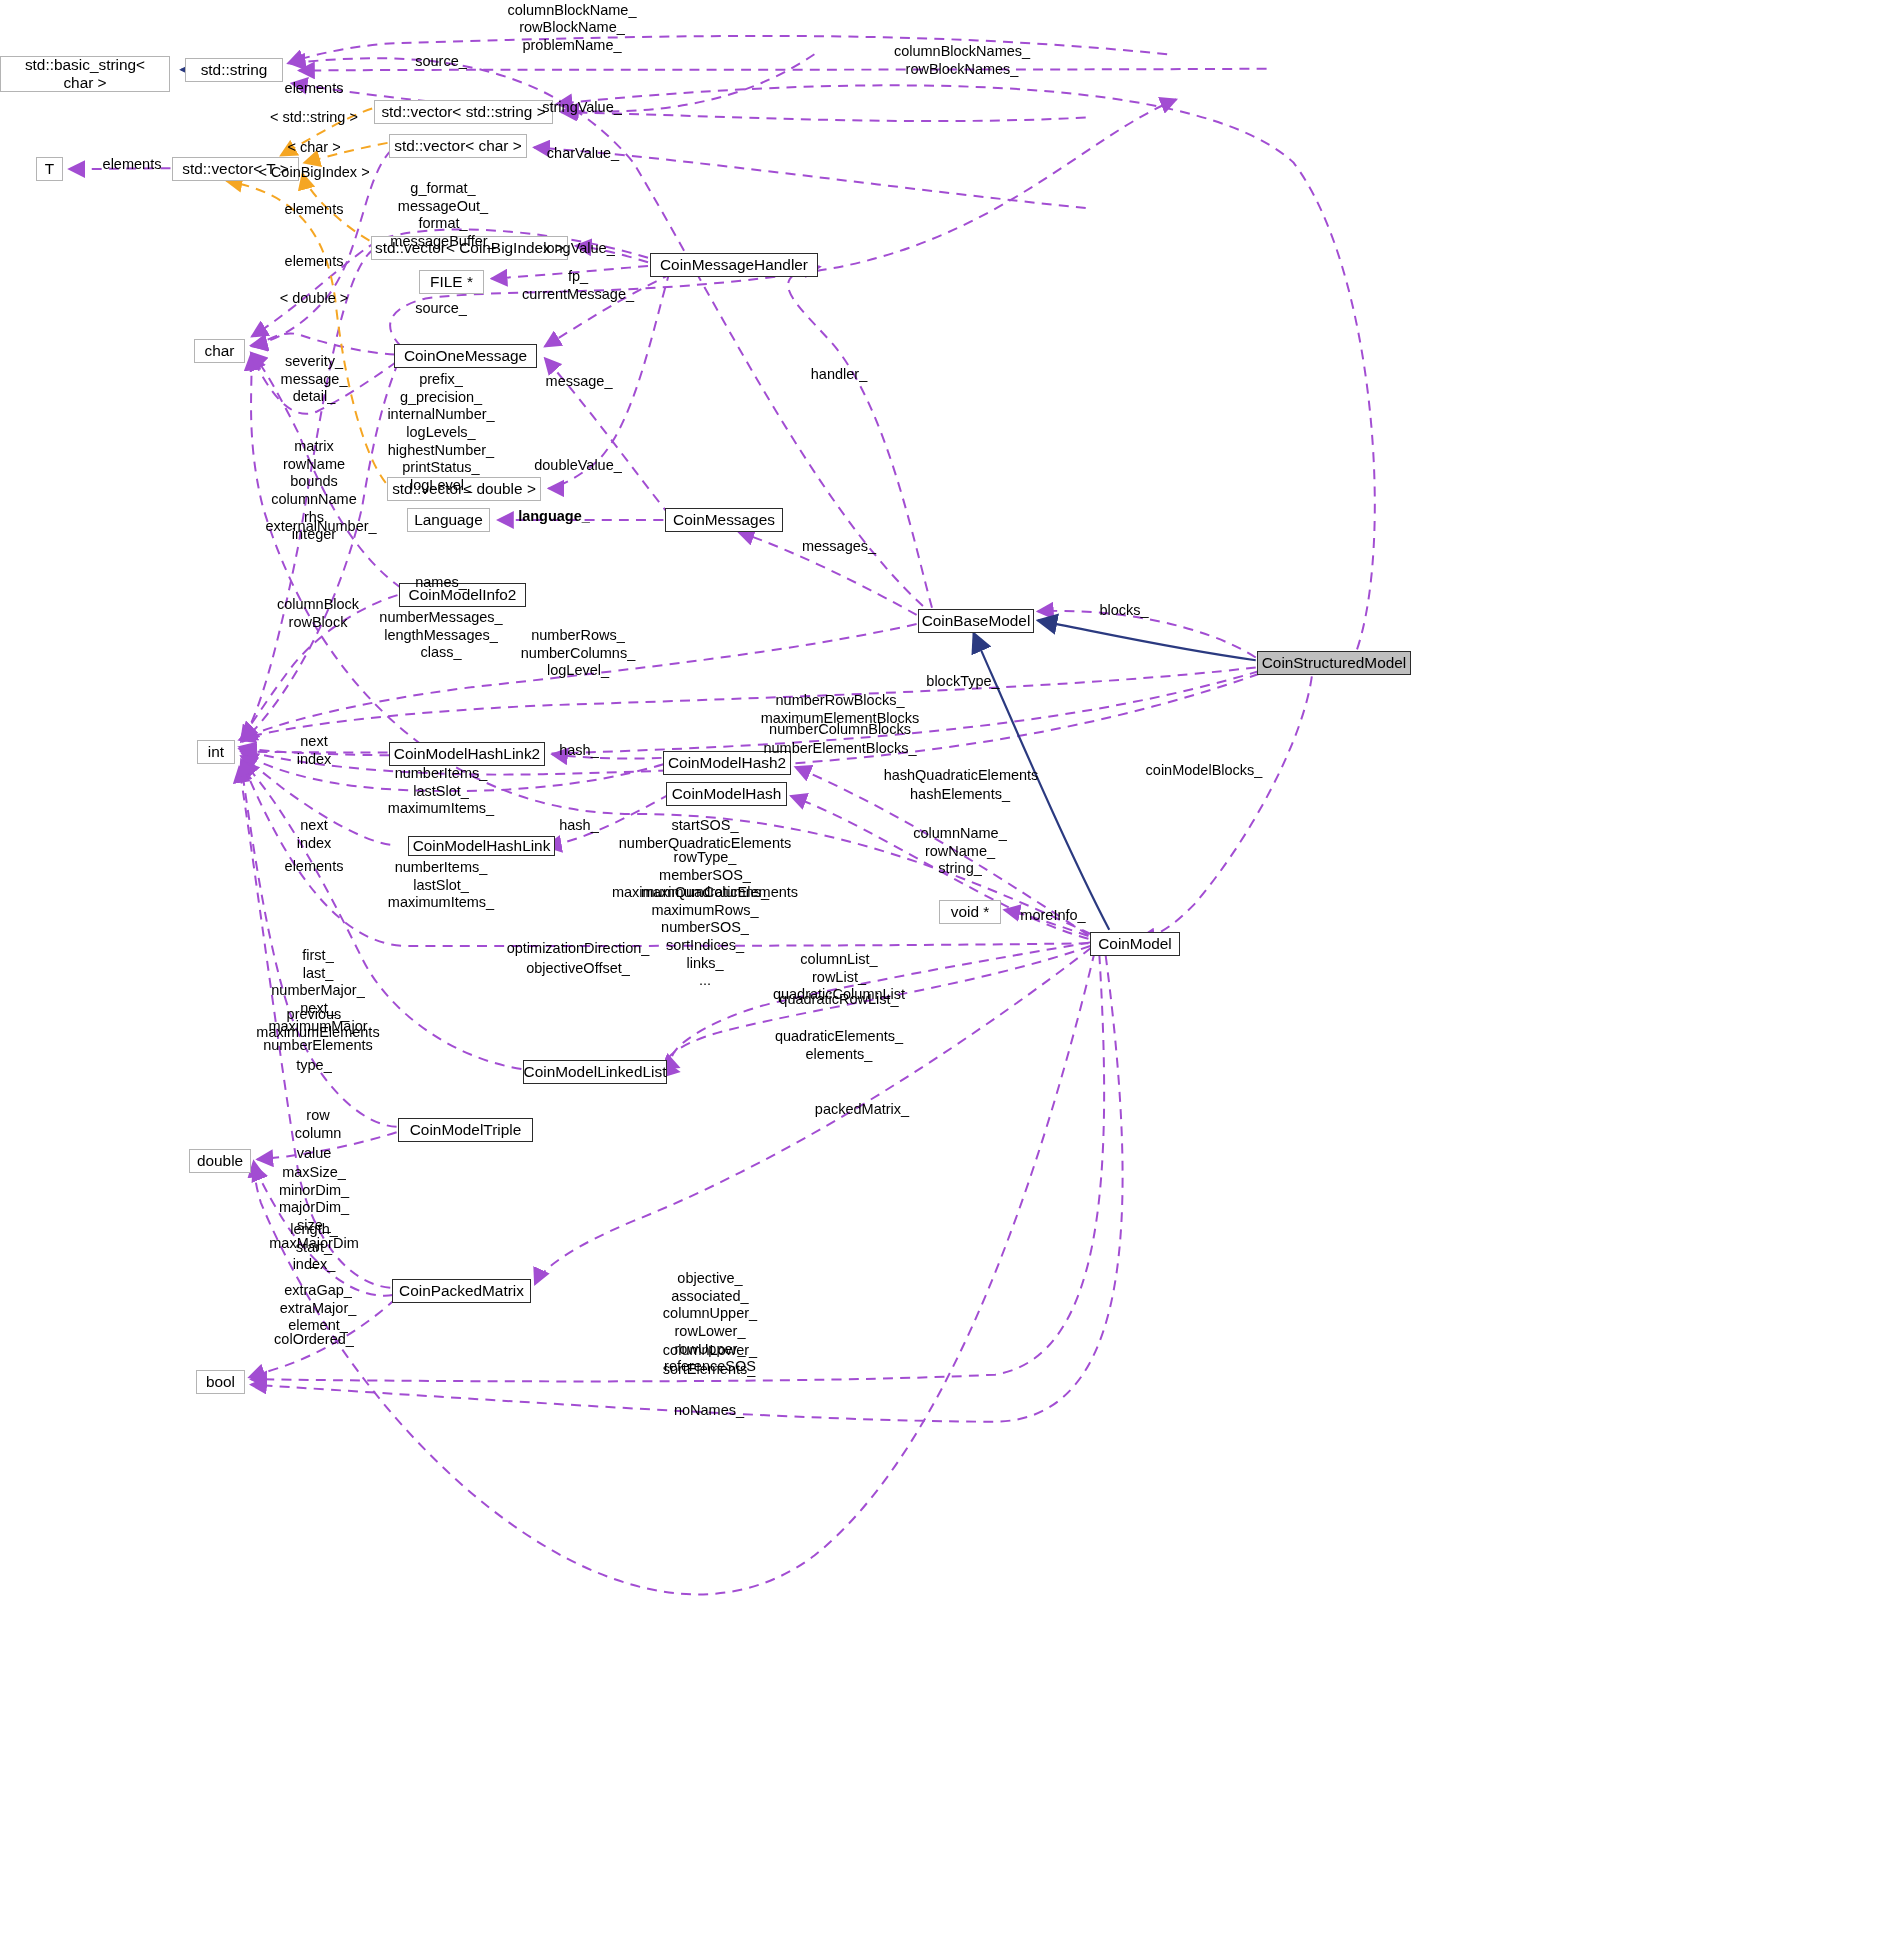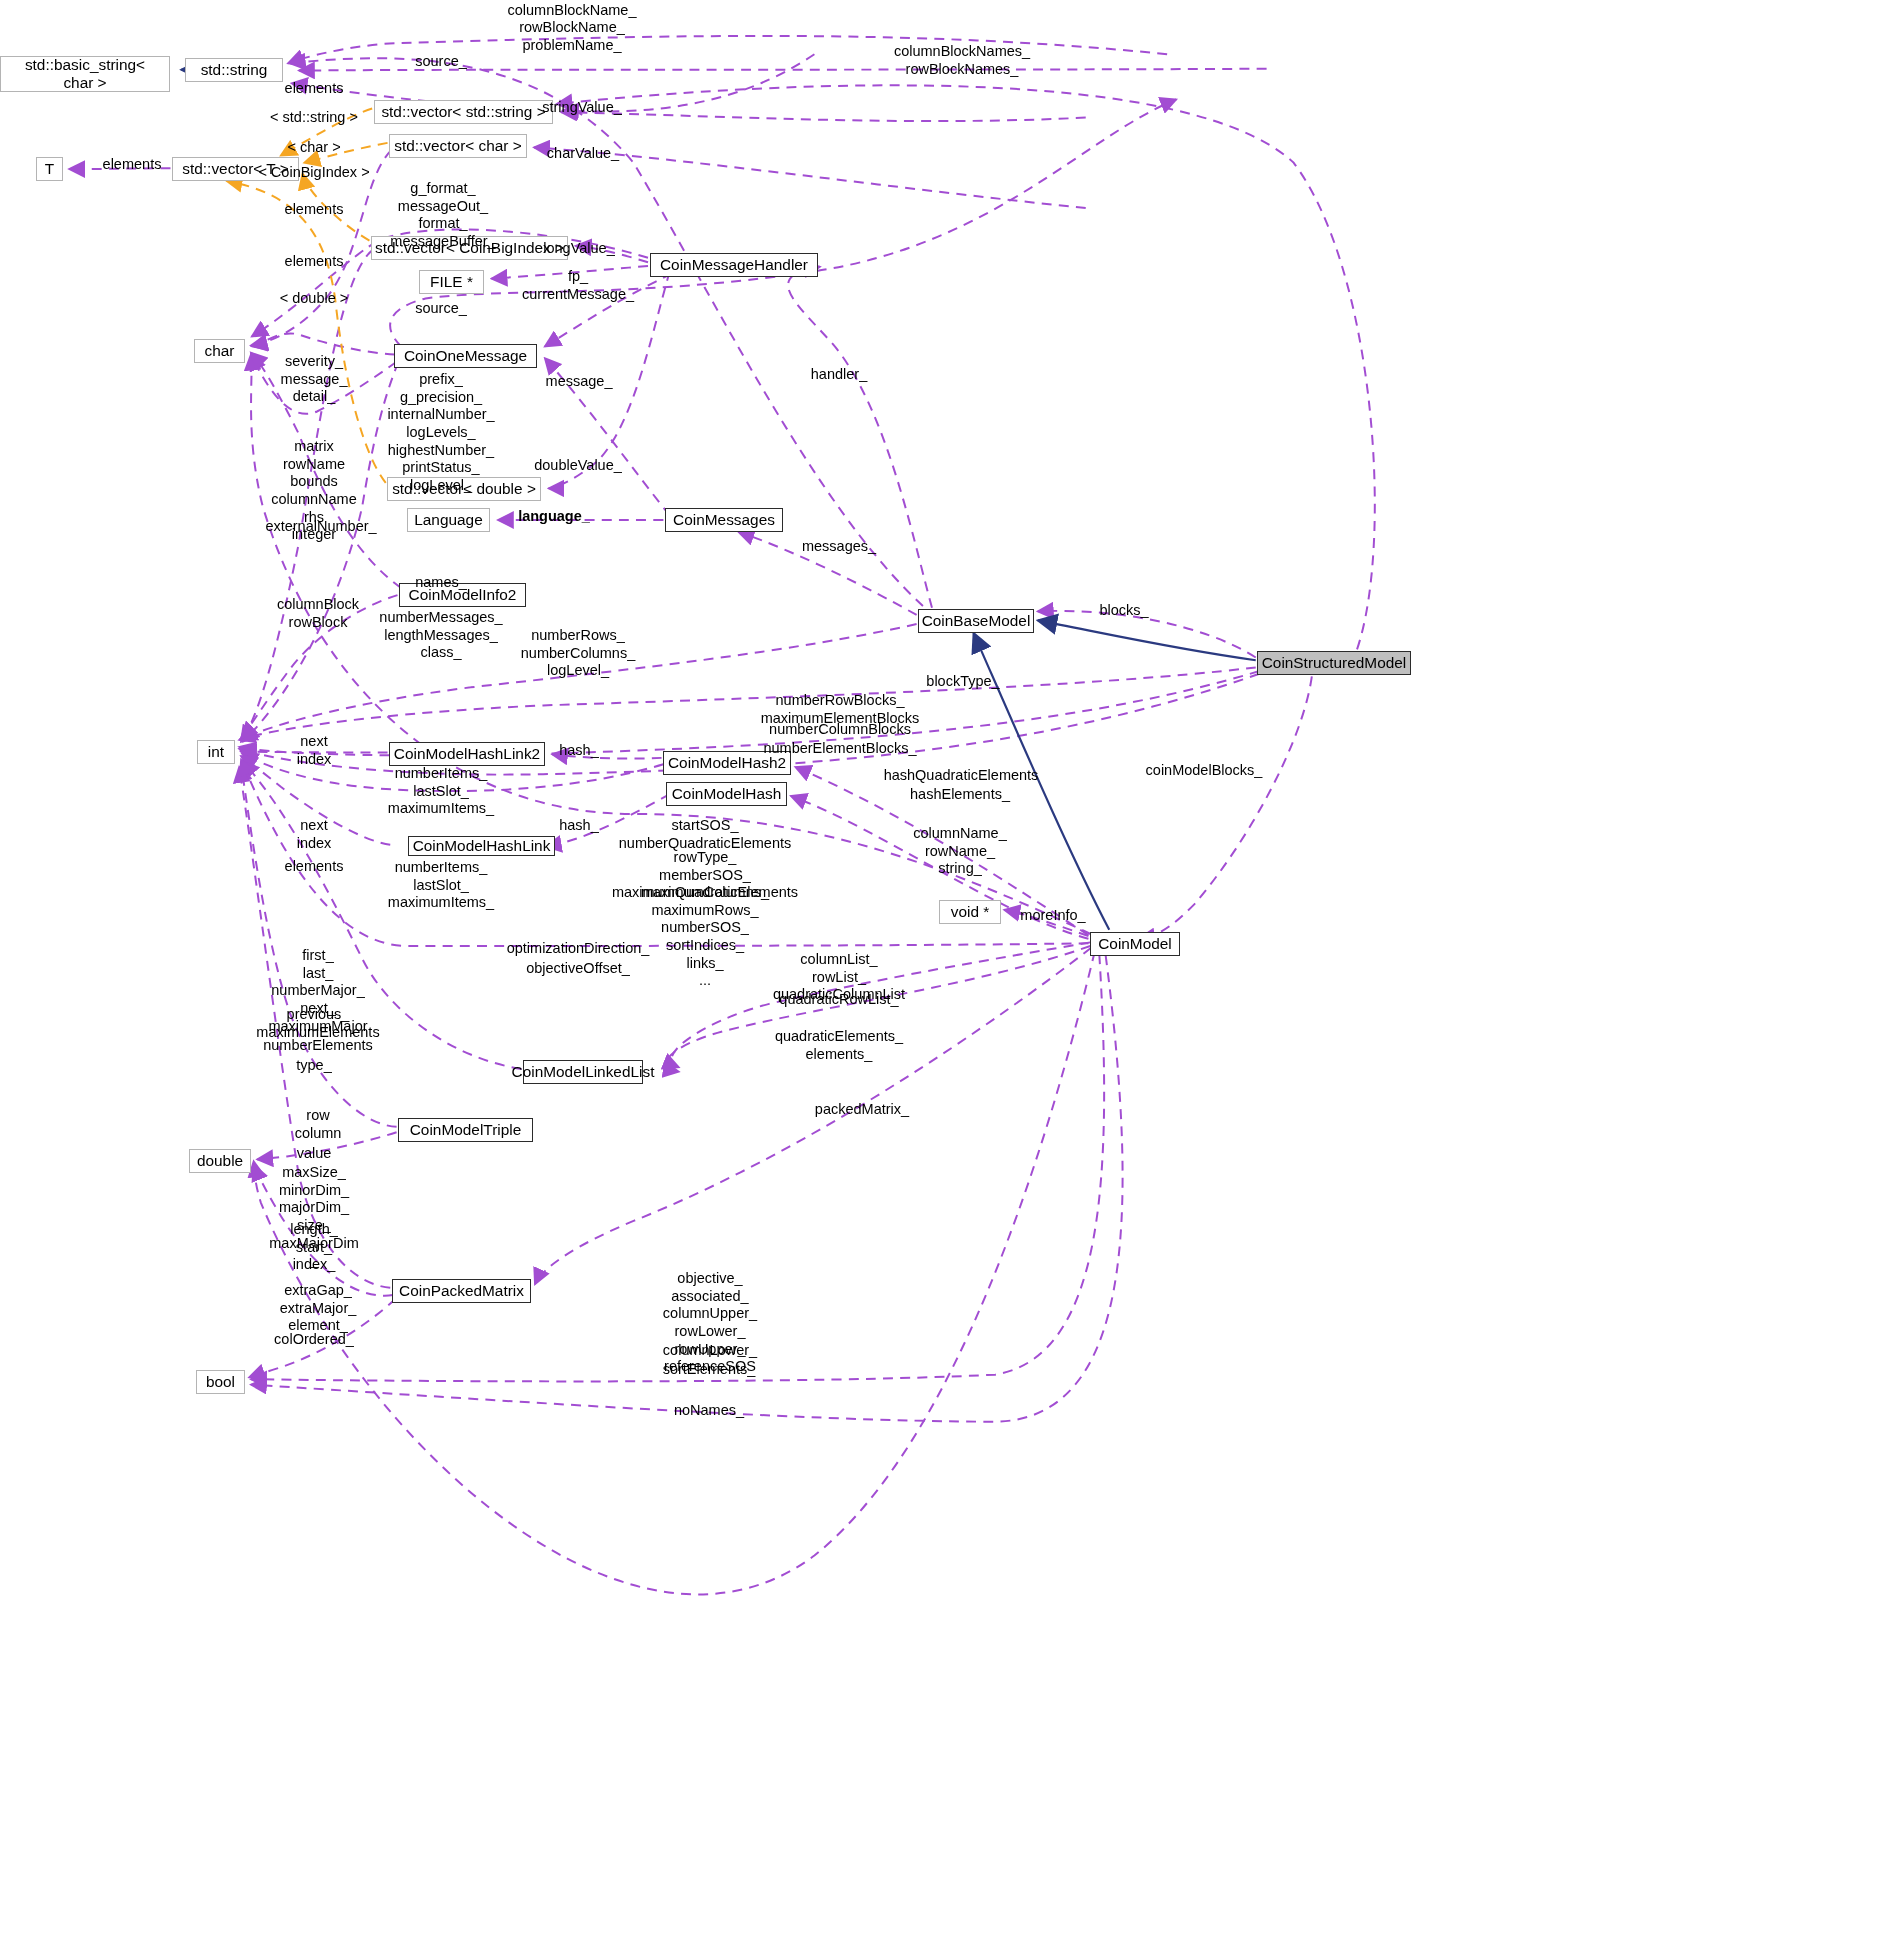--- a/index.html
+++ b/index.html
@@ -246,21 +246,21 @@
   <div class="node klass" style="left:666px;top:782px;width:121px;height:23.5px;">CoinModelHash</div>
 
   <div class="node klass" style="left:918px;top:609px;width:116px;height:23.5px;">CoinBaseModel</div>
 
   <div class="node current" style="left:1257px;top:651px;width:154px;height:23.5px;">CoinStructuredModel</div>
 
   <div class="node plain" style="left:939px;top:900px;width:62px;height:23.5px;">void *</div>
 
   <div class="node klass" style="left:1090px;top:932px;width:90px;height:23.5px;">CoinModel</div>
 
-  <div class="node klass" style="left:523px;top:1060px;width:120px;height:23.5px;">CoinModelLinkedList</div>
+  <div class="node klass" style="left:523px;top:1060px;width:144px;height:23.5px;">CoinModelLinkedList</div>
 
   <div class="node klass" style="left:398px;top:1118px;width:135px;height:23.5px;">CoinModelTriple</div>
 
   <div class="node plain" style="left:189px;top:1149px;width:62px;height:23.5px;">double</div>
 
   <div class="node klass" style="left:392px;top:1279px;width:139px;height:23.5px;">CoinPackedMatrix</div>
 
   <div class="node plain" style="left:196px;top:1370px;width:49px;height:23.5px;">bool</div>
 
   <div class="edge-label" style="left:572px;top:1.8px;">columnBlockName_

